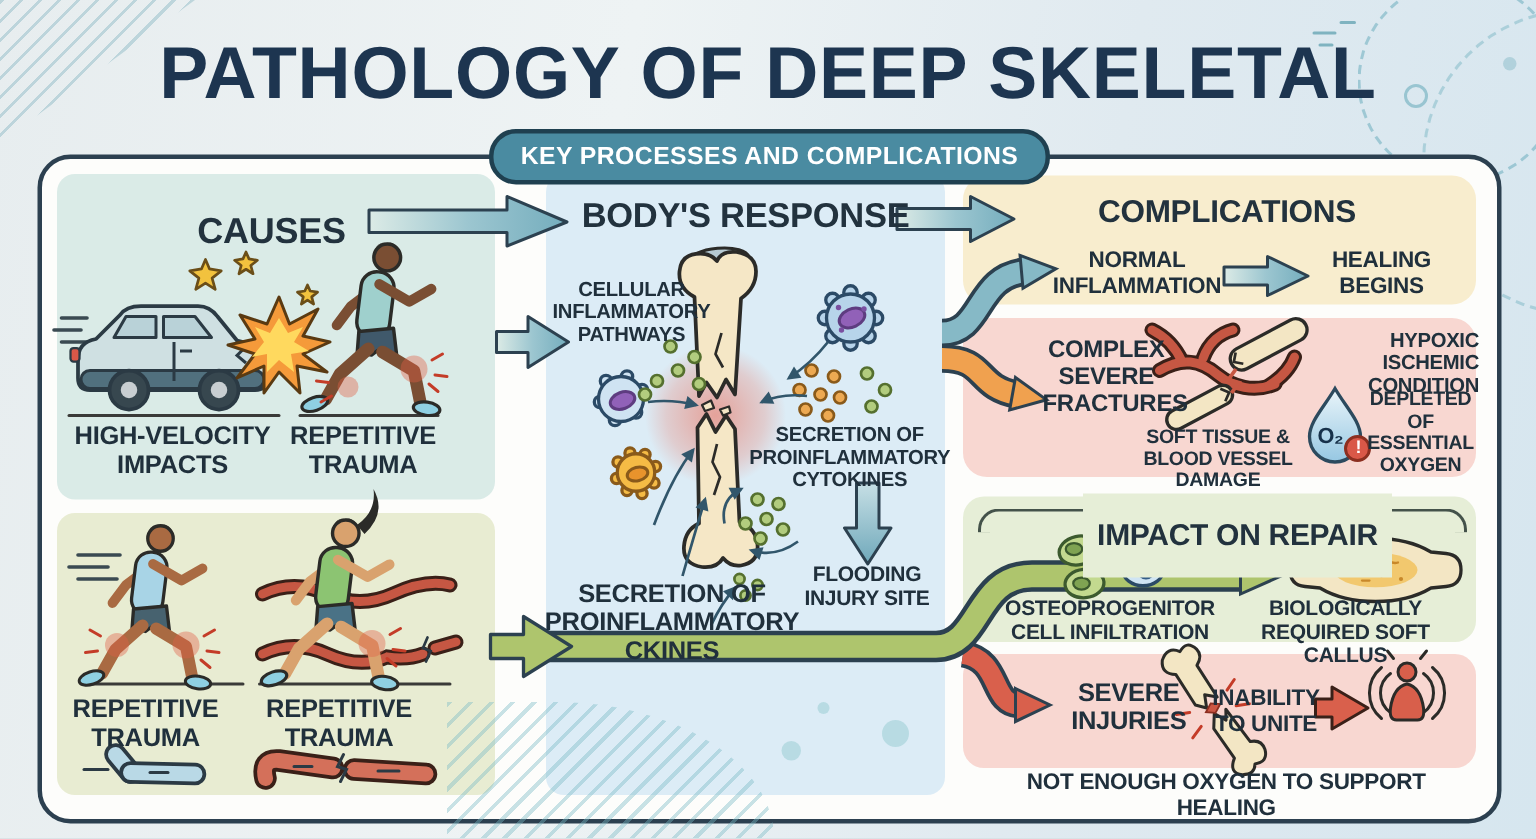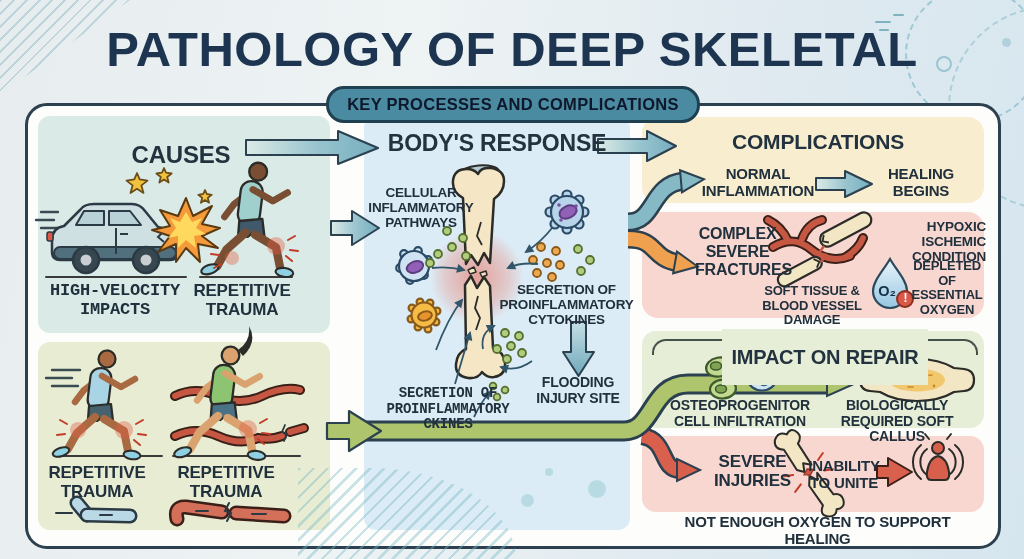--- a/index.html
+++ b/index.html
@@ -12,21 +12,21 @@
     border-top-right-radius:160px 100px;
     background:repeating-linear-gradient(135deg,rgba(120,185,196,.40) 0 2.5px,transparent 2.5px 10px);}
   .arc{position:absolute;border-radius:50%;z-index:0;}
   .arc1{left:905px;top:-14px;width:132px;height:132px;border:2px dashed rgba(108,174,189,.55);}
   .arc2{left:948px;top:6px;width:200px;height:200px;border:2px dashed rgba(108,174,189,.42);}
   .deco-dot{position:absolute;border-radius:50%;z-index:0;}
   .title{position:absolute;left:0;top:21px;width:1024px;text-align:center;z-index:5;
     font-size:49px;font-weight:700;letter-spacing:.5px;color:#1d3550;}
   .badge{position:absolute;left:326px;top:86px;width:368px;height:31px;z-index:6;
     background:#4a8ba1;border:3px solid #1f4050;border-radius:18px;
-    color:#0f172a;font-size:16.5px;font-weight:700;letter-spacing:.3px;
+    color:#ffffff;font-size:16.5px;font-weight:700;letter-spacing:.3px;
     text-align:center;line-height:31px;}
   .container{position:absolute;left:25px;top:103px;width:970px;height:440px;z-index:1;
     background:#fdfdfb;border:3px solid #2c4050;border-radius:22px;}
   .panel{position:absolute;z-index:2;border-radius:12px;}
   .p-causes1{left:38px;top:116px;width:292px;height:217px;background:#daebe7;}
   .p-causes2{left:38px;top:342px;width:292px;height:188px;background:#e8ecd2;}
   .p-body{left:364px;top:116px;width:266px;height:414px;background:#dcecf6;}
   .p-yellow{left:642px;top:117px;width:342px;height:86px;background:#f8edce;border-radius:16px;}
   .p-pink1{left:642px;top:212px;width:342px;height:106px;background:#f8d7d1;border-radius:16px;}
   .p-green{left:642px;top:331px;width:342px;height:97px;background:#e6eed7;border-radius:14px;}
@@ -403,29 +403,29 @@
       <circle cx="938" cy="448" r="6" fill="#d85f4b" stroke="#2b2b28" stroke-width="2"></circle>
       <path d="M938,456 q-9,2 -11,16 q-1,8 4,8 h14 q5,0 4,-8 q-2,-14 -11,-16 z" fill="#d85f4b" stroke="#2b2b28" stroke-width="2" stroke-linejoin="round"></path>
     </g>
 
     <g stroke="#7fb3c0" stroke-width="2" stroke-linecap="round">
       <path d="M876,22 h14 M894,15 h9 M880,30 h8"></path>
     </g>
   </svg>
 
   <div class="lbl heading" style="left:81px;top:130px;width:200px;font-size:24px;margin-top:12px;">CAUSES</div>
-  <div class="lbl" style="left:45px;top:281px;width:140px;font-size:17px;font-family:Liberation Mono, monospace;">HIGH-VELOCITY IMPACTS</div>
+  <div class="lbl" style="left:45px;top:281px;width:140px;font-size:17px;">HIGH-VELOCITY IMPACTS</div>
   <div class="lbl" style="left:177px;top:281px;width:130px;font-size:17px;">REPETITIVE TRAUMA</div>
   <div class="lbl" style="left:32px;top:463px;width:130px;font-size:17px;">REPETITIVE TRAUMA</div>
   <div class="lbl" style="left:161px;top:463px;width:130px;font-size:17px;">REPETITIVE TRAUMA</div>
 
   <div class="lbl heading" style="left:377px;top:131px;width:240px;font-size:23px;">BODY'S RESPONSE</div>
   <div class="lbl" style="left:368px;top:185px;width:106px;font-size:13.5px;">CELLULAR INFLAMMATORY PATHWAYS</div>
   <div class="lbl" style="left:498px;top:282px;width:137px;font-size:13.5px;">SECRETION OF PROINFLAMMATORY CYTOKINES</div>
-  <div class="lbl" style="left:363px;top:386px;width:170px;font-size:14px;font-family:Liberation Mono, monospace;">SECRETION OF PROINFLAMMATORY CKINES</div>
+  <div class="lbl" style="left:363px;top:386px;width:170px;font-size:17px;">SECRETION OF PROINFLAMMATORY CKINES</div>
   <div class="lbl" style="left:520px;top:375px;width:116px;font-size:14px;">FLOODING INJURY SITE</div>
 
   <div class="lbl heading" style="left:718px;top:130px;width:200px;font-size:21px;">COMPLICATIONS</div>
   <div class="lbl" style="left:697px;top:166px;width:122px;font-size:15px;">NORMAL INFLAMMATION</div>
   <div class="lbl" style="left:695px;top:225px;width:85px;font-size:16px;">COMPLEX SEVERE FRACTURES</div>
   <div class="lbl" style="left:877px;top:166px;width:88px;font-size:15px;">HEALING BEGINS</div>
   <div class="lbl" style="left:742px;top:284px;width:140px;font-size:13px;">SOFT TISSUE &amp; BLOOD VESSEL DAMAGE</div>
   <div class="lbl" style="left:860px;top:219px;width:126px;font-size:13.5px;text-align:right;">HYPOXIC ISCHEMIC CONDITION</div>
   <div class="lbl" style="left:872px;top:283px;width:30px;font-size:14.5px;color:#17314a;z-index:5;">O₂</div>
   <div class="lbl" style="left:899px;top:292px;width:13px;font-size:12px;color:#ffffff;z-index:5;">!</div>

